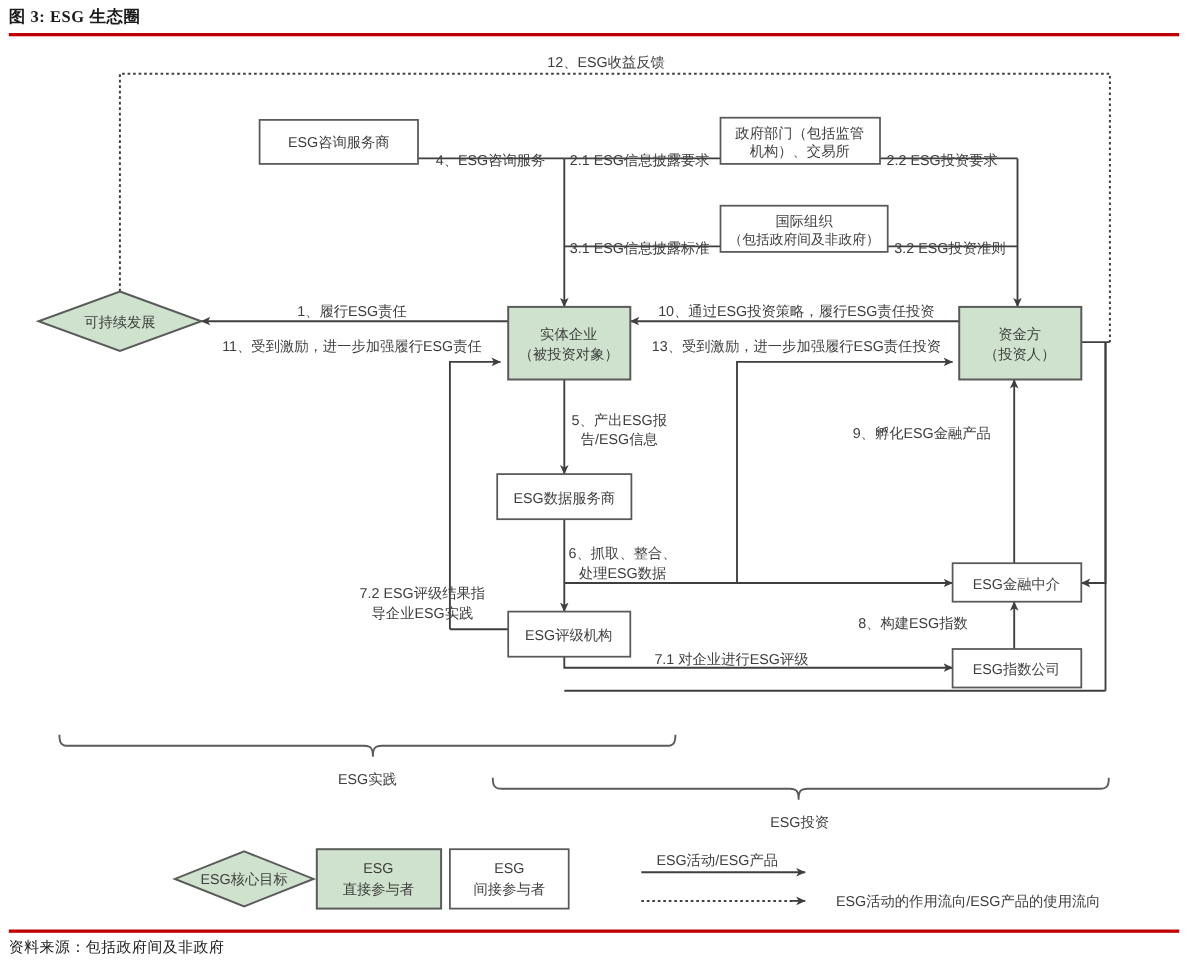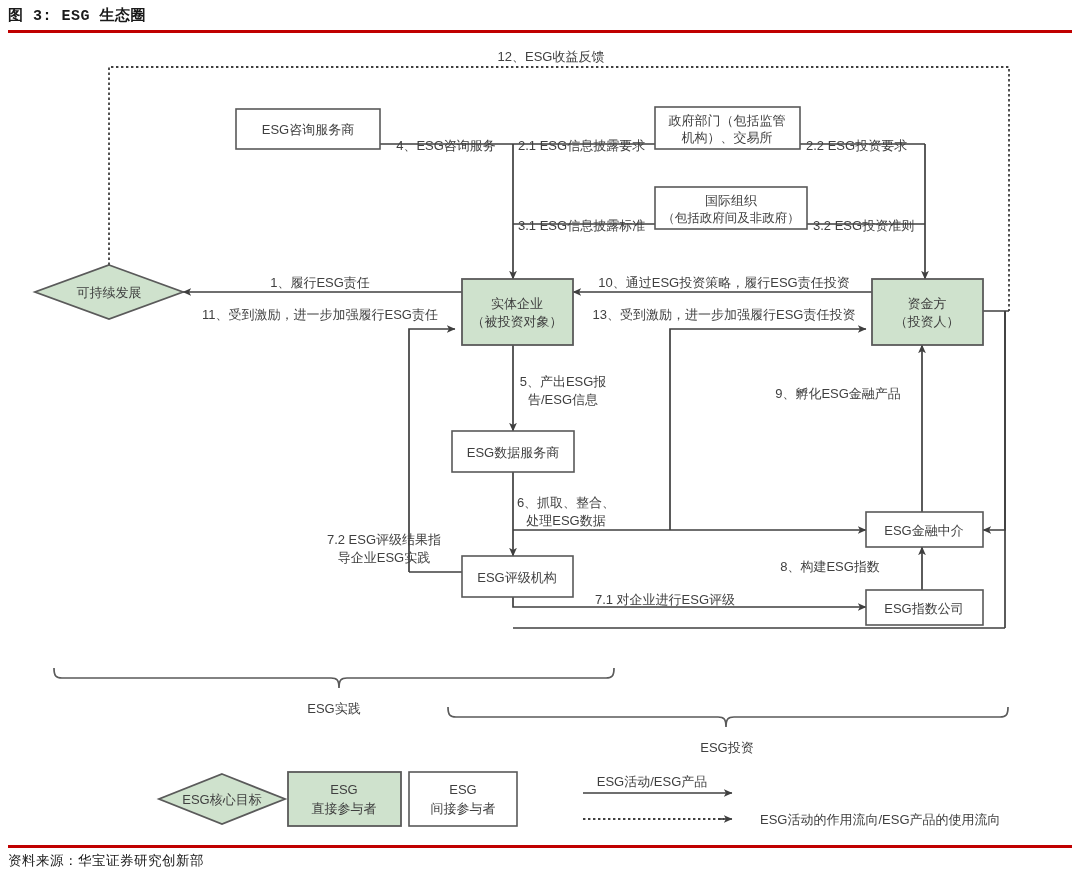--- a/index.html
+++ b/index.html
@@ -6,21 +6,21 @@
   body{
     width:1080px;height:882px;background:#ffffff;
     font-family:"Liberation Sans","DejaVu Sans",sans-serif;
     color:#3f3f3f;overflow:hidden;
   }
   .page{position:relative;width:1080px;height:882px;}
 
   
   .fig-title{
     position:absolute;left:8px;top:6px;
-    font-family:Liberation Mono, monospace;
+    font-family:Liberation Serif, serif;
     font-weight:bold;font-size:15px;color:#1a1a1a;letter-spacing:.5px;
   }
   .rule-top{
     position:absolute;left:8px;top:30px;width:1064px;height:3px;
     background:#c00000;
   }
   .rule-bottom{
     position:absolute;left:8px;top:845px;width:1064px;height:3px;
     background:#c00000;
   }
@@ -206,14 +206,14 @@
     </g>
 
     <text class="lbl" x="652" y="752" text-anchor="middle">ESG活动/ESG产品</text>
     <path class="flow" d="M583,759 L732,759" marker-end="url(#ah)"></path>
     <path class="flow-dot" d="M583,785 L724,785"></path>
     <path class="flow" d="M718,785 L732,785" marker-end="url(#ah)"></path>
     <text class="lbl" x="760" y="790" text-anchor="start">ESG活动的作用流向/ESG产品的使用流向</text>
   </svg>
 
   <div class="rule-bottom"></div>
-  <div class="source">资料来源：华宝证券研究创新部</div>
+  <div class="source">资料来源：包括政府间及非政府</div>
 </div>
 
 </body></html>

